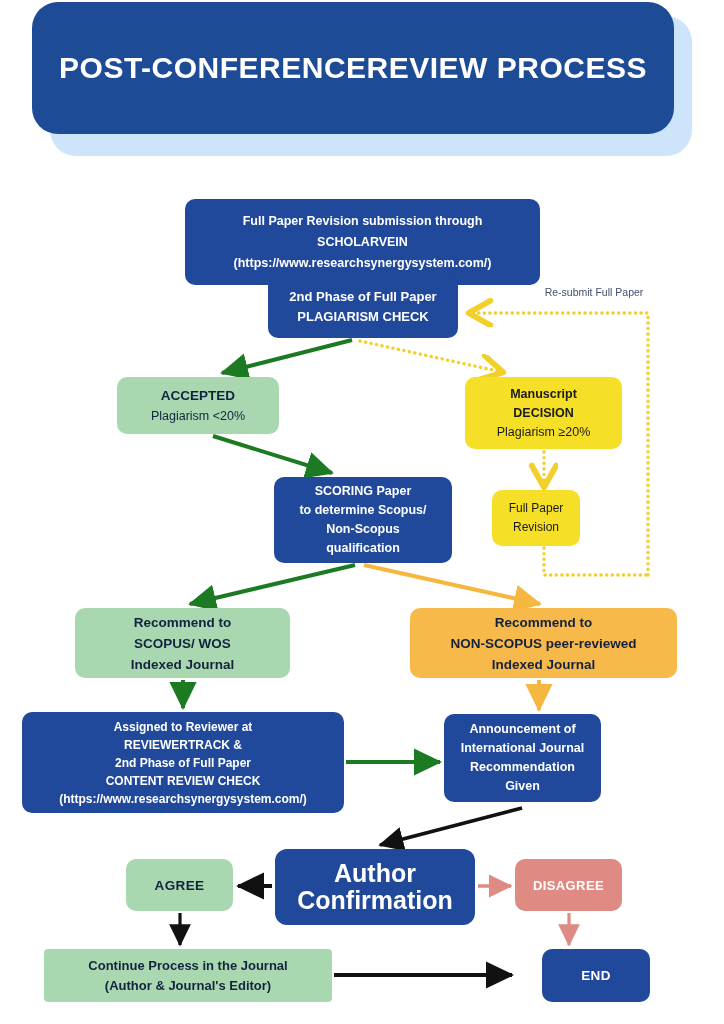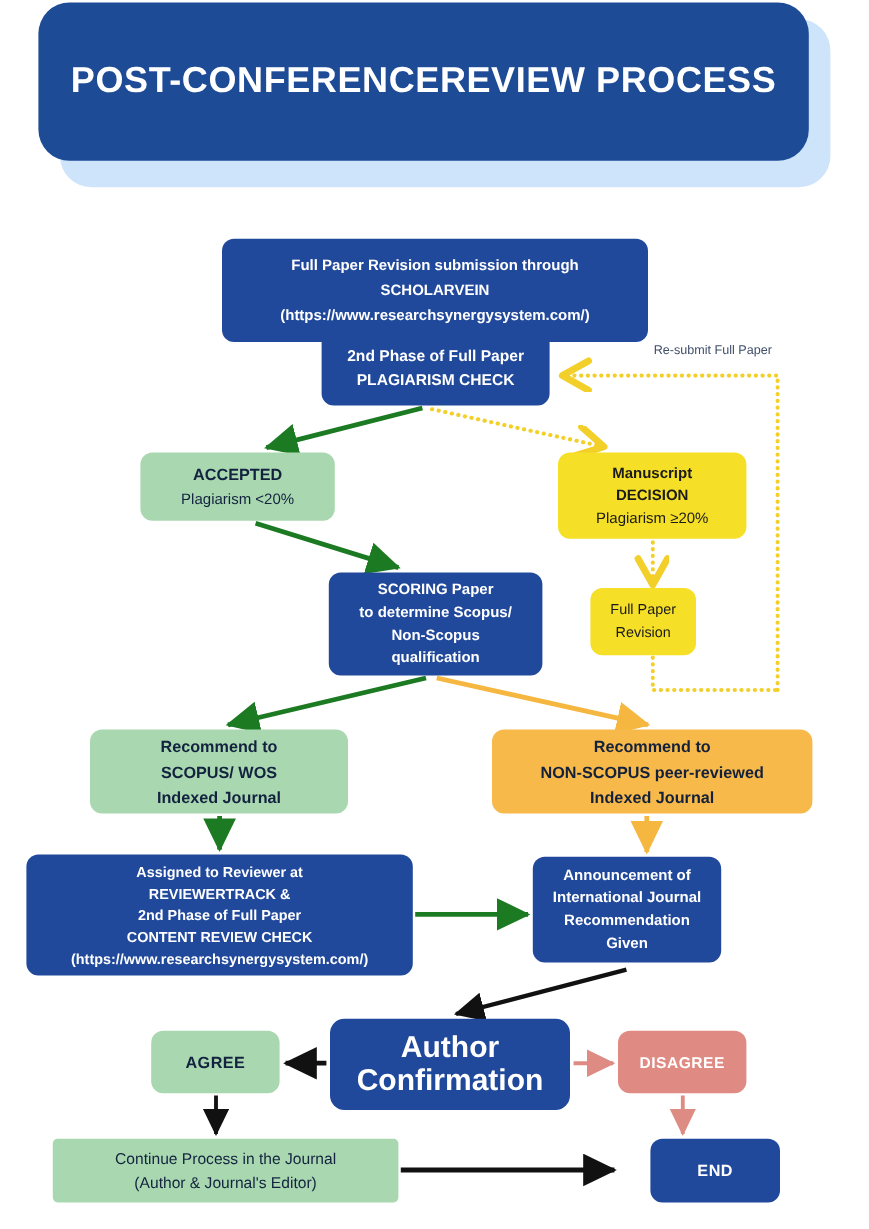--- a/index.html
+++ b/index.html
@@ -76,21 +76,21 @@
   #n-agree{left:126px;top:859px;width:107px;height:52px;}
   #n-agree .l{font-size:13.5px;font-weight:bold;letter-spacing:.4px;}
 
   #n-author{left:275px;top:849px;width:200px;height:76px;border-radius:12px;}
   #n-author .l{font-size:25px;font-weight:bold;line-height:27px;}
 
   #n-disagree{left:515px;top:859px;width:107px;height:52px;}
   #n-disagree .l{font-size:13px;font-weight:bold;letter-spacing:.4px;}
 
   #n-continue{left:44px;top:949px;width:288px;height:53px;border-radius:4px;}
-  #n-continue .l{font-size:13px;font-weight:normal;line-height:20px;}
+  #n-continue .l{font-size:13px;font-weight:bold;line-height:20px;}
 
   #n-end{left:542px;top:949px;width:108px;height:53px;}
   #n-end .l{font-size:13.5px;font-weight:bold;letter-spacing:.4px;}
 
   
   #lbl-resubmit{
     position:absolute;left:519px;top:286px;width:150px;
     font-size:10.5px;color:#40506b;text-align:center;font-weight:normal;
   }
 

